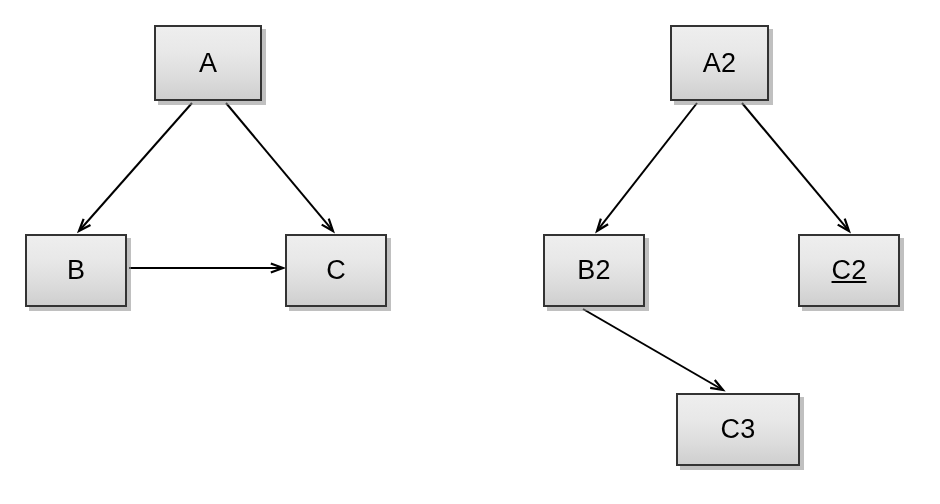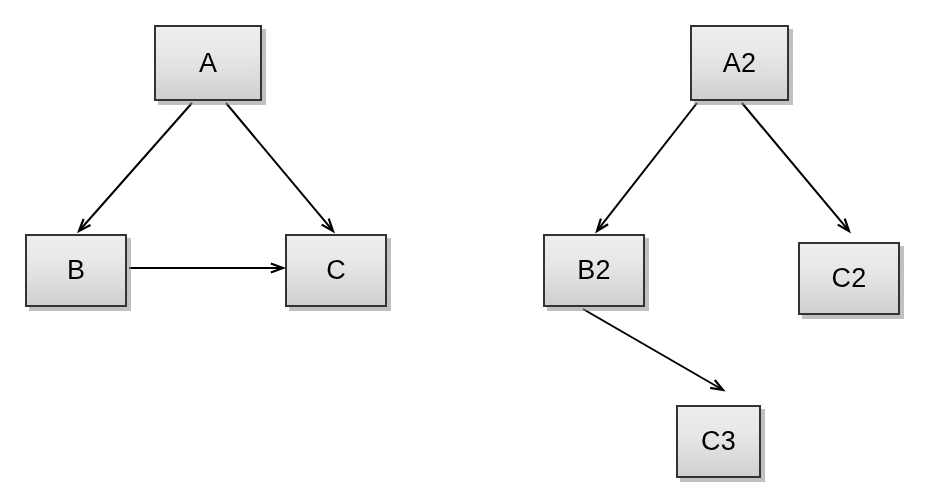--- a/index.html
+++ b/index.html
@@ -82,27 +82,27 @@
   <div id="node-layer">
       <div class="node" style="left: 154px; top: 25px; width: 108px; height: 76px;">
         <span class="node-label">A</span>
       </div>
       <div class="node" style="left: 25px; top: 234px; width: 102px; height: 73px;">
         <span class="node-label">B</span>
       </div>
       <div class="node" style="left: 285px; top: 234px; width: 102px; height: 73px;">
         <span class="node-label">C</span>
       </div>
-      <div class="node" style="left: 670px; top: 25px; width: 99px; height: 76px; margin-left: 20px;">
+      <div class="node" style="left: 670px; top: 25px; width: 99px; height: 76px;">
         <span class="node-label">A2</span>
       </div>
       <div class="node" style="left: 543px; top: 234px; width: 102px; height: 73px; align-items: center;">
         <span class="node-label">B2</span>
       </div>
-      <div class="node" style="left: 798px; top: 242px; width: 102px; height: 73px;">
+      <div class="node" style="left: 798px; top: 234px; width: 102px; height: 73px; text-decoration: underline;">
         <span class="node-label">C2</span>
       </div>
-      <div class="node" style="left: 676px; top: 393px; width: 85px; height: 73px; margin-top: 12px;">
+      <div class="node" style="left: 676px; top: 393px; width: 124px; height: 73px;">
         <span class="node-label">C3</span>
       </div>
     </div>
 
 </div>
 
 </body></html>

